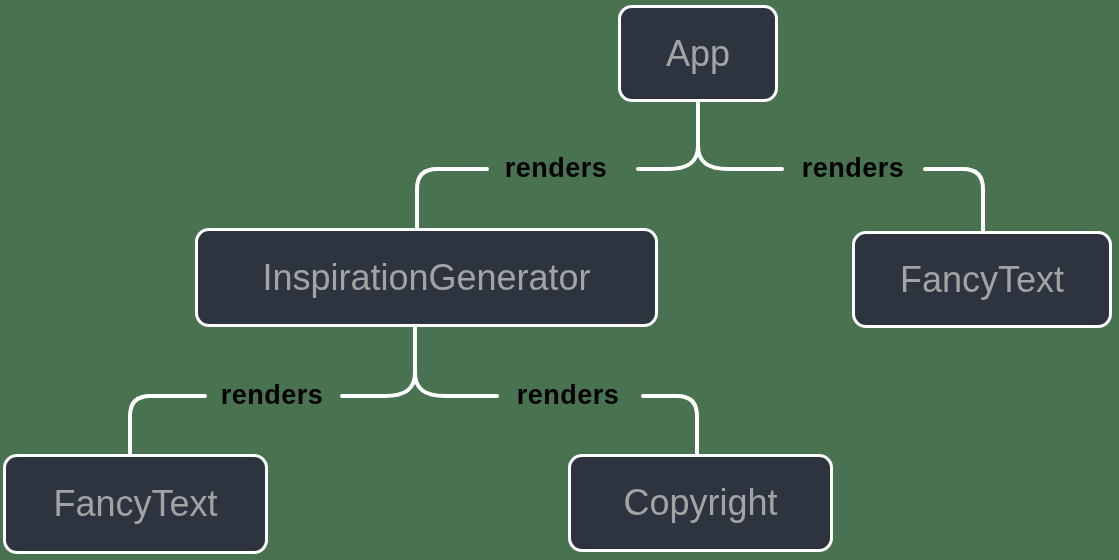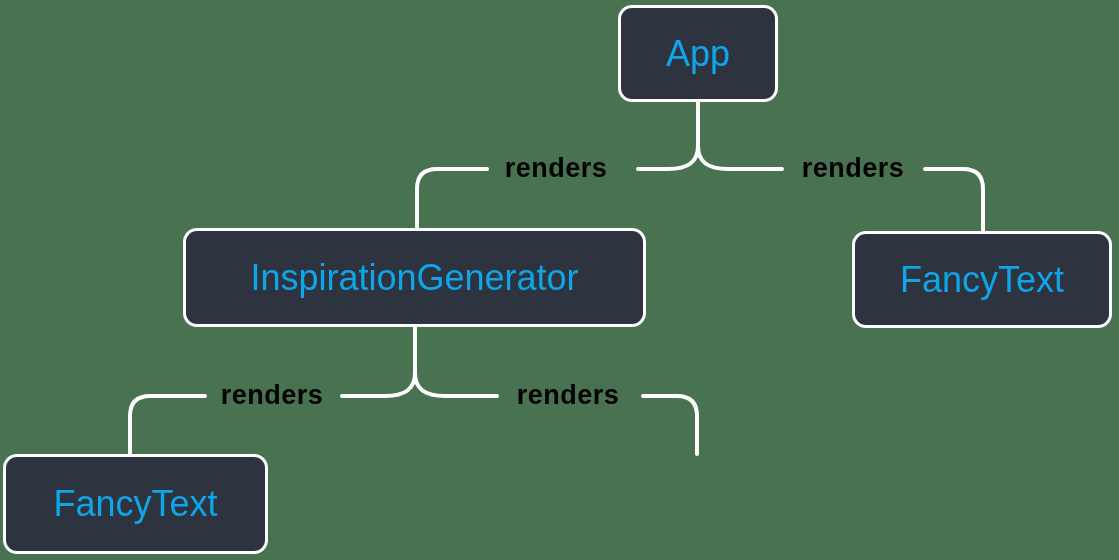--- a/index.html
+++ b/index.html
@@ -26,30 +26,30 @@
     stroke: #ffffff;
     stroke-width: 4;
     stroke-linecap: round;
   }
   .node {
     position: absolute;
     box-sizing: border-box;
     background: #2d3440;
     border: 3.5px solid #ffffff;
     border-radius: 14px;
-    color: #0ea5e9;
+    color: #a3a3a3;
     font-size: 36px;
     font-weight: 400;
     display: flex;
     align-items: center;
     justify-content: center;
     white-space: nowrap;
   }
   .node-app            { left: 618px; top: 5px;   width: 160px; height: 97px; }
-  .node-ig             { left: 183px; top: 228px; width: 463px; height: 99px; }
+  .node-ig             { left: 195px; top: 228px; width: 463px; height: 99px; }
   .node-fancy-right    { left: 852px; top: 231px; width: 260px; height: 97px; }
   .node-fancy-left     { left: 3px;   top: 454px; width: 265px; height: 100px; }
   .node-copyright      { left: 568px; top: 454px; width: 265px; height: 98px; }
   .edge-label {
     position: absolute;
     transform: translate(-50%, -50%);
     color: #000000;
     font-size: 27px;
     font-weight: 700;
     white-space: nowrap;
@@ -89,19 +89,22 @@
   </div>
 
   <div class="node node-fancy-right">
     <span>FancyText</span>
   </div>
 
   <div class="node node-fancy-left">
     <span>FancyText</span>
   </div>
 
+  <div class="node node-copyright">
+    <span>Copyright</span>
+  </div>
 
   <div class="edge-label edge-label-1">renders</div>
   <div class="edge-label edge-label-2">renders</div>
   <div class="edge-label edge-label-3">renders</div>
   <div class="edge-label edge-label-4">renders</div>
 
 </div>
 
 </body></html>

